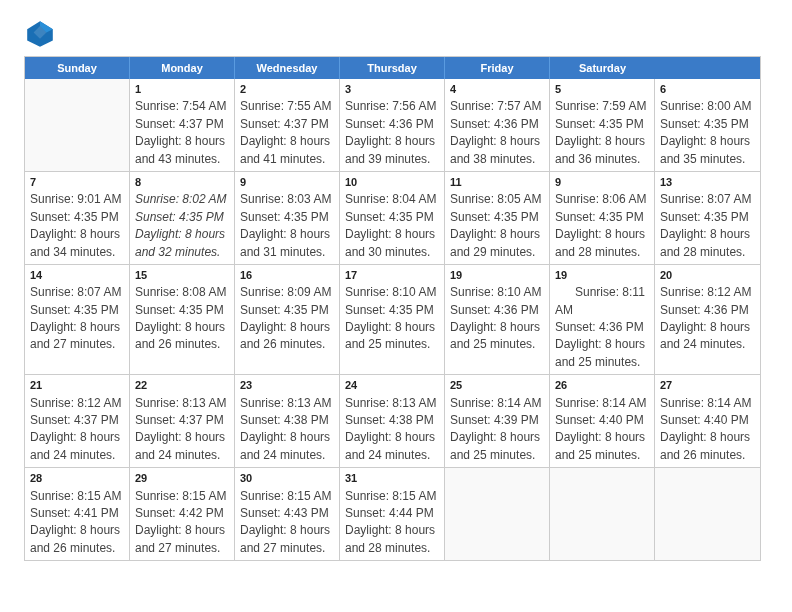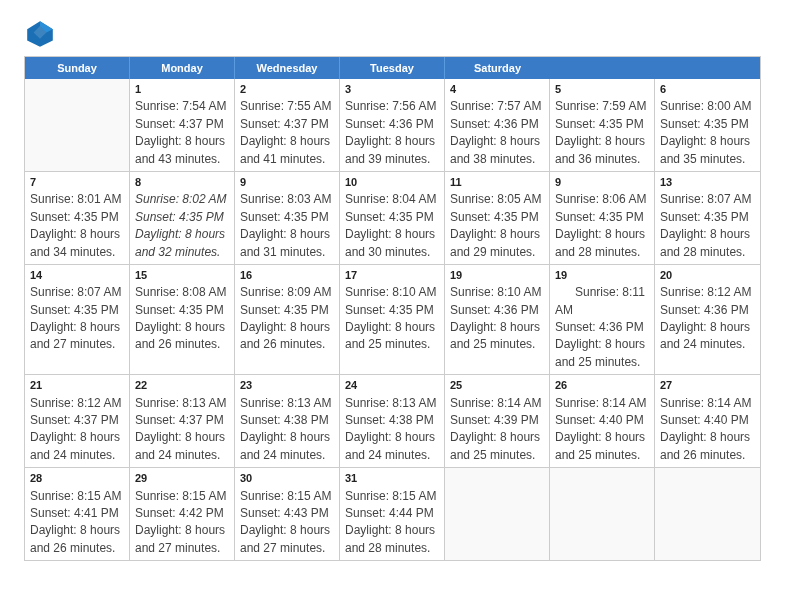--- a/index.html
+++ b/index.html
@@ -139,21 +139,22 @@
       <div class="month-title"></div>
       <div class="subtitle"></div>
     </div>
   </div>
 
   <div class="calendar">
     <div class="cal-header">
     <div class="cal-header-cell">Sunday</div>
         <div class="cal-header-cell">Monday</div>
         <div class="cal-header-cell">Wednesday</div>
-        <div class="cal-header-cell">Tuesday</div>
+        <div class="cal-header-cell">Thursday</div>
+        <div class="cal-header-cell">Friday</div>
         <div class="cal-header-cell">Saturday</div>
       </div>
     <div class="cal-body">
     <div class="cal-row">
           <div class="cal-cell empty"></div>
           <div class="cal-cell"><span class="day-num">1</span><span class="cell-text" style="white-space: pre-line;">Sunrise: 7:54 AM
 Sunset: 4:37 PM
 Daylight: 8 hours
 and 43 minutes.</span></div>
           <div class="cal-cell"><span class="day-num">2</span><span class="cell-text" style="white-space: pre-line;">Sunrise: 7:55 AM
@@ -171,21 +172,21 @@
           <div class="cal-cell"><span class="day-num">5</span><span class="cell-text" style="white-space: pre-line;">Sunrise: 7:59 AM
 Sunset: 4:35 PM
 Daylight: 8 hours
 and 36 minutes.</span></div>
           <div class="cal-cell"><span class="day-num">6</span><span class="cell-text" style="white-space: pre-line;">Sunrise: 8:00 AM
 Sunset: 4:35 PM
 Daylight: 8 hours
 and 35 minutes.</span></div>
         </div>
         <div class="cal-row">
-          <div class="cal-cell"><span class="day-num">7</span><span class="cell-text" style="white-space: pre-line;">Sunrise: 8:01 AM
+          <div class="cal-cell"><span class="day-num">7</span><span class="cell-text" style="white-space: pre-line;">Sunrise: 9:01 AM
 Sunset: 4:35 PM
 Daylight: 8 hours
 and 34 minutes.</span></div>
           <div class="cal-cell"><span class="day-num">8</span><span class="cell-text" style="white-space: pre-line; font-style: italic;">Sunrise: 8:02 AM
 Sunset: 4:35 PM
 Daylight: 8 hours
 and 32 minutes.</span></div>
           <div class="cal-cell"><span class="day-num">9</span><span class="cell-text" style="white-space: pre-line;">Sunrise: 8:03 AM
 Sunset: 4:35 PM
 Daylight: 8 hours

